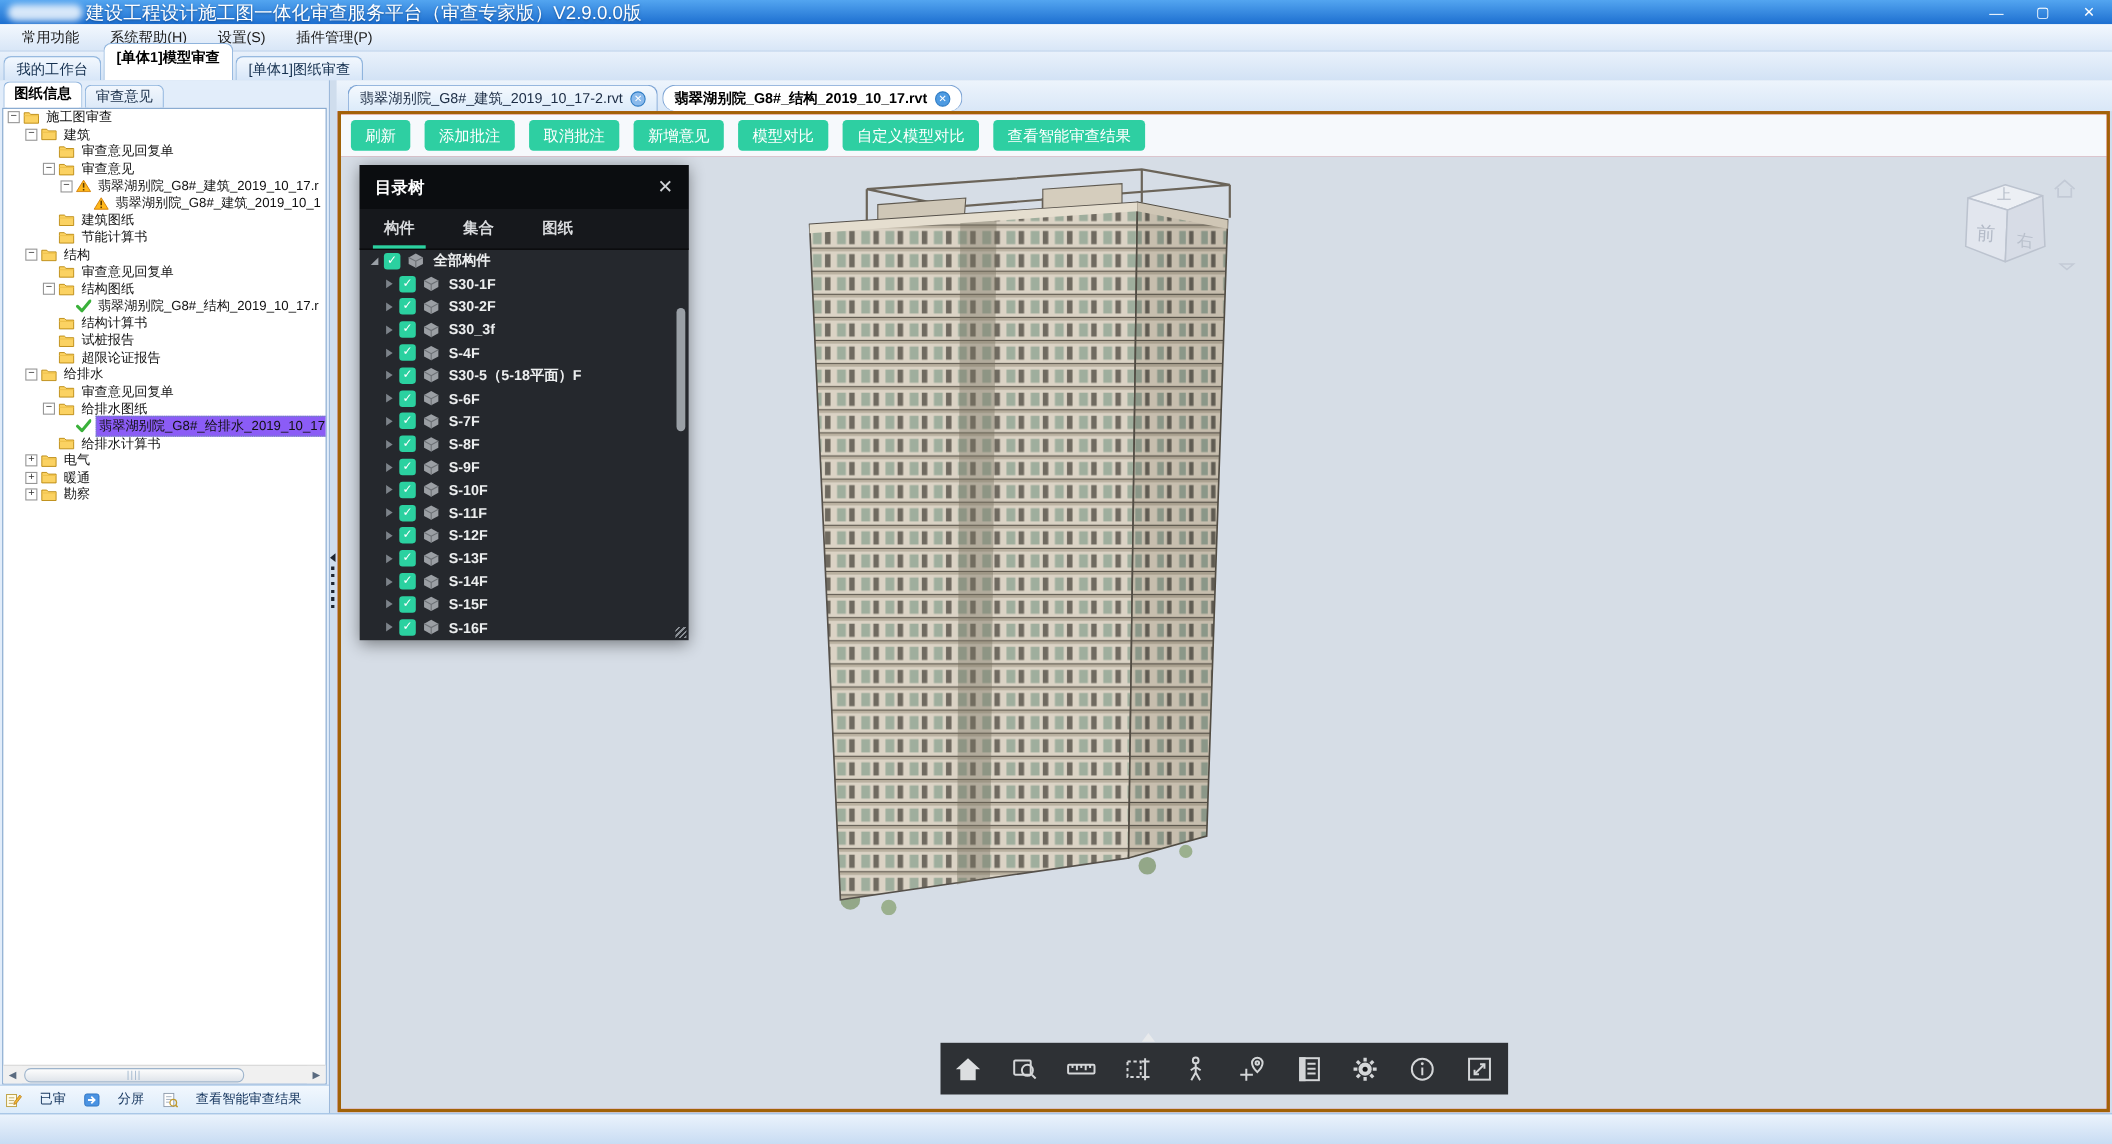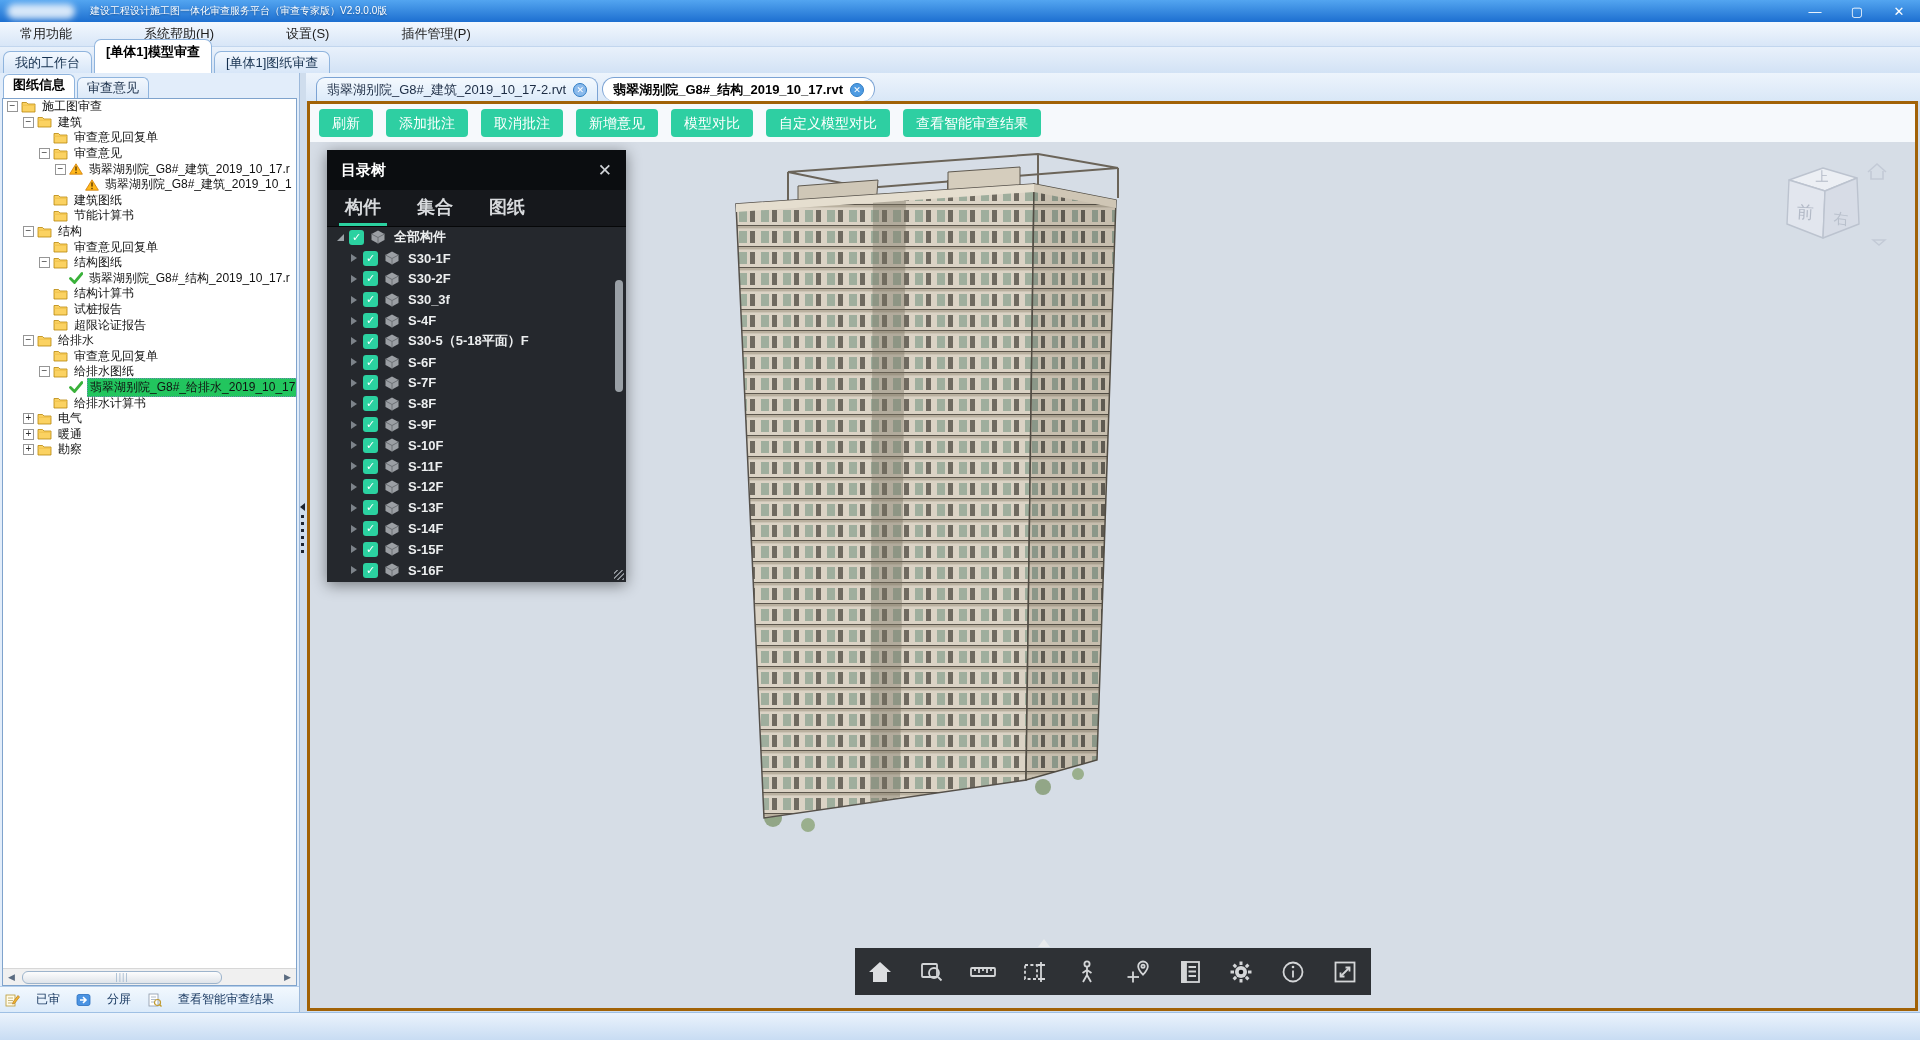--- a/index.html
+++ b/index.html
@@ -4,28 +4,28 @@
 <style>
   * { margin:0; padding:0; box-sizing:border-box; }
   html,body { width:1920px; height:1040px; overflow:hidden; }
   body { font-family:"Liberation Sans","DejaVu Sans",sans-serif; background:#cfdded; position:relative; }
 
   
   .titlebar { position:absolute; top:0; left:0; right:0; height:22px;
     background:linear-gradient(#53a5f0,#1d6fd0); display:flex; align-items:center; color:#fff; }
   .logo-blur { width:68px; height:15px; margin-left:7px; background:rgba(255,255,255,.8);
     border-radius:8px; filter:blur(3px); }
-  .title-text { font-size:10px; margin-left:15px; text-shadow:0 1px 2px rgba(0,40,90,.55); }
+  .title-text { font-size:17px; margin-left:3px; text-shadow:0 1px 2px rgba(0,40,90,.55); }
   .win-controls { margin-left:auto; display:flex; height:100%; }
   .win-btn { width:42px; height:100%; display:flex; align-items:center; justify-content:center;
     color:#fff; font-size:13px; }
 
   .menubar { position:absolute; top:22px; left:0; right:0; height:25px;
     background:linear-gradient(#f3f8fe,#d8e6f7); border-bottom:1px solid #c2d6ee;
-    display:flex; align-items:center; padding-left:6px;gap:44px; }
+    display:flex; align-items:center; padding-left:6px; }
   .menu-item { font-size:13px; color:#1c1c1c; padding:0 14px; }
 
   .maintabs { position:absolute; top:47px; left:0; right:0; height:26px;
     background:linear-gradient(#e9f1fb,#d2e2f5); display:flex; align-items:flex-end; padding-left:3px; }
   .maintab { height:22px; line-height:21px; padding:0 11px; font-size:13px; color:#15304f;
     background:linear-gradient(#f3f8fe,#d7e6f8); border:1px solid #8fb4dd; border-bottom:none;
     border-radius:7px 7px 0 0; margin-right:2px; }
   .maintab.active { background:#fff; font-weight:bold; height:34px; line-height:24px; color:#000; }
 
   
@@ -39,21 +39,21 @@
   .tree-wrap { position:absolute; top:25px; left:2px; right:2px; bottom:26px;
     background:#fff; border:1px solid #7fa3cc; overflow:hidden; }
   .tree-row { height:15.6px; display:flex; align-items:center; font-size:12px;
     white-space:nowrap; color:#111; }
   .tree-indent { flex:none; }
   .expander { flex:none; width:11px; height:11px; border:1px solid #969696; background:#fff;
     color:#333; font-size:10px; line-height:8px; text-align:center; margin-right:3px; }
   .exp-spacer { flex:none; width:14px; }
   .tree-icon { flex:none; margin-right:4px; display:flex; align-items:center; }
   .tree-label { padding:0 2px; }
-  .tree-label.sel { border:1px dotted #6f8fb4; background:#22c55e; }
+  .tree-label.sel { border:1px dotted #6f8fb4; background:#8b5cf6; }
   .hscroll { position:absolute; left:0; right:0; bottom:0; height:17px; background:#f0f0f0;
     border-top:1px solid #d7d7d7; display:flex; align-items:center; }
   .hs-btn { width:17px; height:16px; display:flex; align-items:center; justify-content:center;
     color:#5a6b80; font-size:9px; background:#f0f0f0; }
   .hs-thumb { height:13px; flex:0 0 200px; margin-left:2px; background:linear-gradient(#fdfdfd,#dfe4ea);
     border:1px solid #9db4cc; border-radius:6px; display:flex; align-items:center; justify-content:center;
     color:#9db4cc; font-size:9px; letter-spacing:1px; }
   .hs-space { flex:1; }
   .sidebar-footer { position:absolute; left:0; right:0; bottom:0; height:26px;
     background:linear-gradient(#f2f8fe,#dcebfa); border-top:1px solid #b3cdea;
@@ -89,21 +89,21 @@
   .annotation { position:absolute; left:972px; top:18px; font-size:39px; font-weight:bold;
     color:#fb2013; letter-spacing:1px; }
 
   
   .catalog { position:absolute; left:17px; top:8px; width:299px; height:432px; background:#25282d;
     box-shadow:0 3px 14px rgba(0,0,0,.45); }
   .cat-header { height:40px; background:#0b0d10; color:#fff; font-size:15px; font-weight:bold;
     display:flex; align-items:center; justify-content:space-between; padding:0 14px; }
   .cat-close { color:#cfd2d6; font-size:17px; font-weight:normal; }
   .cat-tabs { height:37px; background:#16181c; display:flex; border-bottom:1px solid #060708; }
-  .cat-tab { width:72px; text-align:center; line-height:35px; color:#d8dadd; font-size:18px;
+  .cat-tab { width:72px; text-align:center; line-height:35px; color:#d8dadd; font-size:14px;
     font-weight:bold; position:relative; }
   .cat-tab.active::after { content:""; position:absolute; left:12px; right:12px; bottom:0;
     height:3px; background:#2bd1a0; }
   .cat-list { position:absolute; top:77px; bottom:0; left:0; right:0; overflow:hidden; }
   .cat-row { height:20.8px; display:flex; align-items:center; color:#eceeef; font-size:13px;
     font-weight:bold; }
   .cat-row .pad-root { width:10px; } .cat-row .pad-child { width:24px; }
   .tri-exp { width:0; height:0; border-bottom:7px solid #9aa0a6; border-left:7px solid transparent;
     margin-right:5px; }
   .tri-col { width:0; height:0; border-left:6px solid #7d838a; border-top:4px solid transparent;

